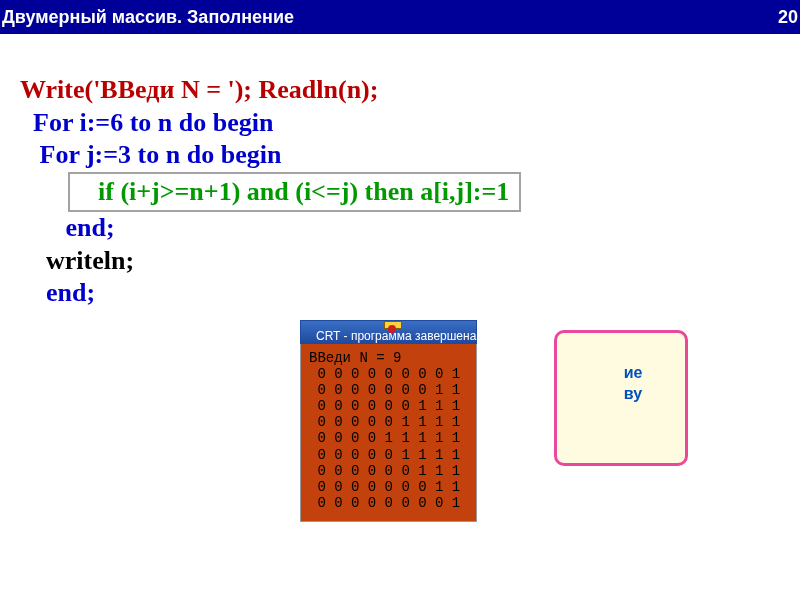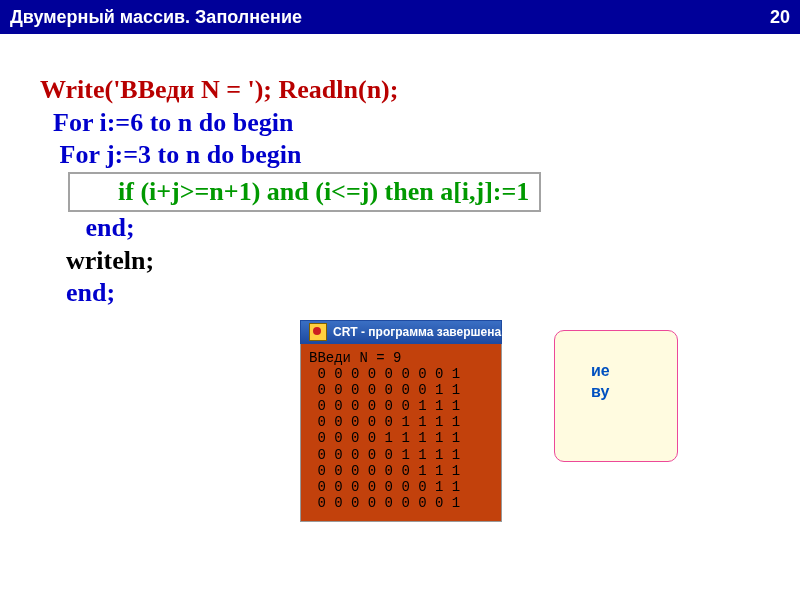--- a/index.html
+++ b/index.html
@@ -12,33 +12,32 @@
     position: relative;
     overflow: hidden;
   }
   .titlebar {
     background: #000099;
     color: #ffffff;
     height: 34px;
     display: flex;
     justify-content: space-between;
     align-items: center;
-    padding: 0 10px;
+    padding: 0 2px;
     font-weight: bold;
     font-size: 18px;
   }
   .content {
     padding: 40px 20px 0 20px;
     font-size: 26px;
     line-height: 1.25;
     font-family: "Times New Roman", serif;
   }
   .code-line {
     white-space: pre;
-    margin-left: 20px;
   }
   .red { color: #b80000; font-weight: bold; }
   .blue { color: #0000cc; font-weight: bold; }
   .green { color: #009900; font-weight: bold; }
   .black { color: #000000; font-weight: bold; }
 
   .boxed {
     border: 2px solid #a3a3a3;
     padding: 2px 10px 2px 2px;
     margin: 0 0 0 48px;
@@ -54,22 +53,23 @@
   }
   .console-tb {
     background: linear-gradient(#3a6fc4, #1e4aa0);
     color: #ffffff;
     border: 1px solid #1e4aa0;
     height: 22px;
     display: flex;
     align-items: center;
     font-family: Tahoma, sans-serif;
     font-size: 12px;
-    font-weight: bold;
-    padding-left: 8px;
+    font-weight: normal;
+    padding-left: 15px;
+    flex-direction: column;
   }
   .console-icon {
     width: 16px; height:16px;
     background: #ffd040;
     margin-right: 6px;
     display:inline-block;
     border:1px solid #806000;
     position: relative;
   }
   .console-icon:after{
@@ -91,30 +91,30 @@
     font-size: 14px;
   }
 
   .hint-bubble {
     position: absolute;
     top: 330px;
     left: 554px;
     width: 80px;
     height: 100px;
     background: #fffbe0;
-    border: 1px solid #ec4899;
+    border: 3px solid #ec4899;
     border-radius: 10px;
     z-index: -1;
-    padding: 30px 6px 0 36px;
+    padding: 30px 12px 0 36px;
     font-family: Arial, sans-serif;
     font-size: 16px;
     font-weight: bold;
     color: #0050c0;
     line-height: 1.3;
-    text-align: left;
+    text-align: center;
   }
 </style>
 </head>
 <body>
 
 <div class="titlebar">
   <span>Двумерный массив. Заполнение</span>
   <span>20</span>
 </div>
 

